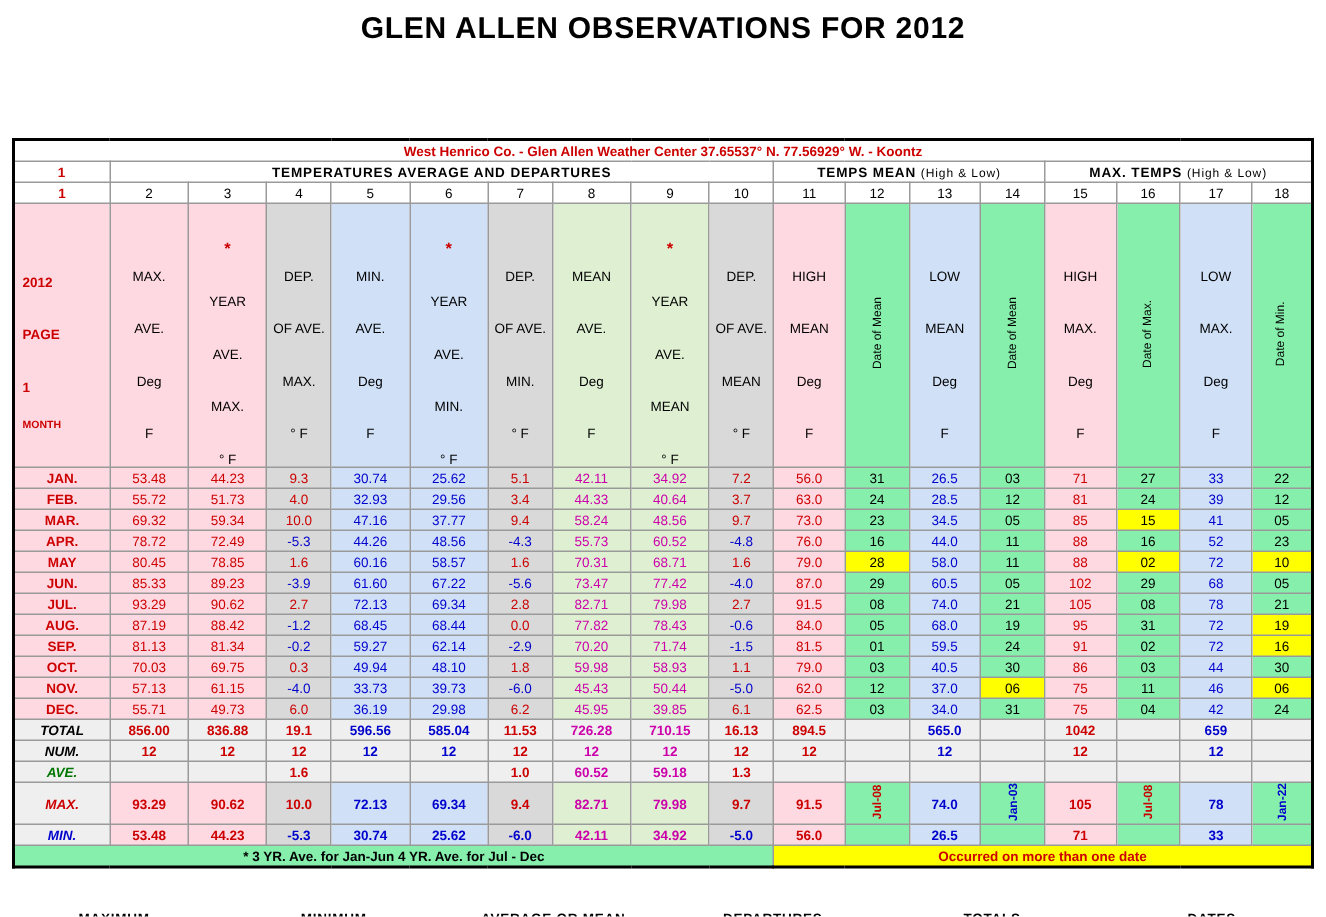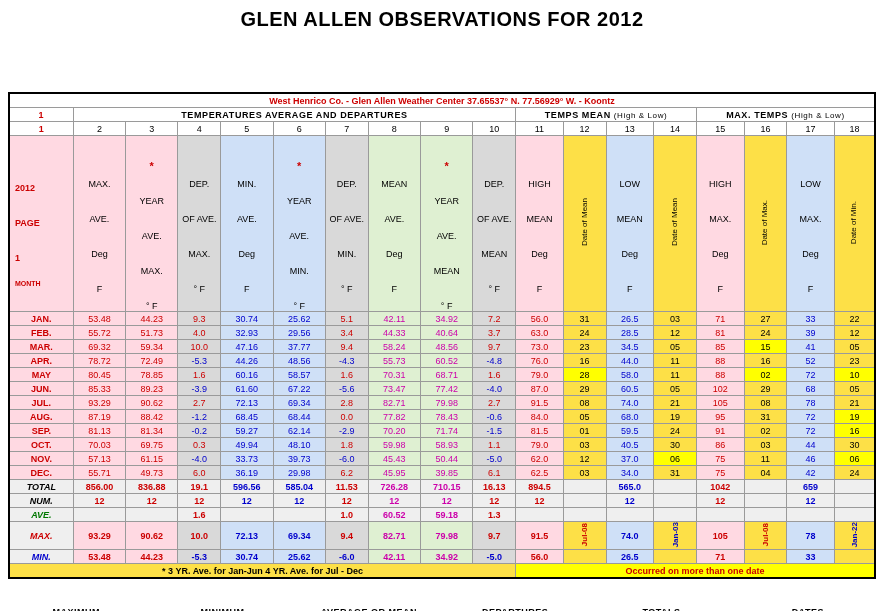--- a/index.html
+++ b/index.html
@@ -17,21 +17,21 @@
   .chead{font-size:8px;line-height:10px;height:70px;vertical-align:middle;border:1px solid #000;}
   .chead .ln{display:block;margin-top:25px;}
   .vert{writing-mode:vertical-rl;transform:rotate(180deg);font-size:8px;white-space:nowrap;display:inline-block;}
   .mon{font-size:9px;font-weight:bold;color:#cc0000;text-align:left;padding-left:4px;}
   .pink{background:#ffd9e2;}
   .blue{background:#cfe0f7;}
   .green{background:#dff0d2;}
   .gray{background:#d9d9d9;}
   .lgray{background:#efefef;}
   .yellow{background:#ffff00;}
-  .white{background:#fde047;}
+  .white{background:#86efac;}
   .b-blue{color:#0000cc;}
   .b-red{color:#cc0000;}
   .b-mag{color:#cc00aa;}
   .totrow td{font-weight:bold;font-size:9px;}
   .lbl{font-size:8px;font-weight:bold;text-align:left;padding-left:3px;font-style:italic;}
   .lbl.red{color:#cc0000;}
   .lbl.blue{color:#0000cc;}
   .lbl.green{color:#007700;}
   .noterow td{height:20px;font-size:10px;font-weight:bold;border:1px solid #000;}
   .legend{position:absolute;left:8px;top:583px;width:868px;height:22px;display:flex;}

